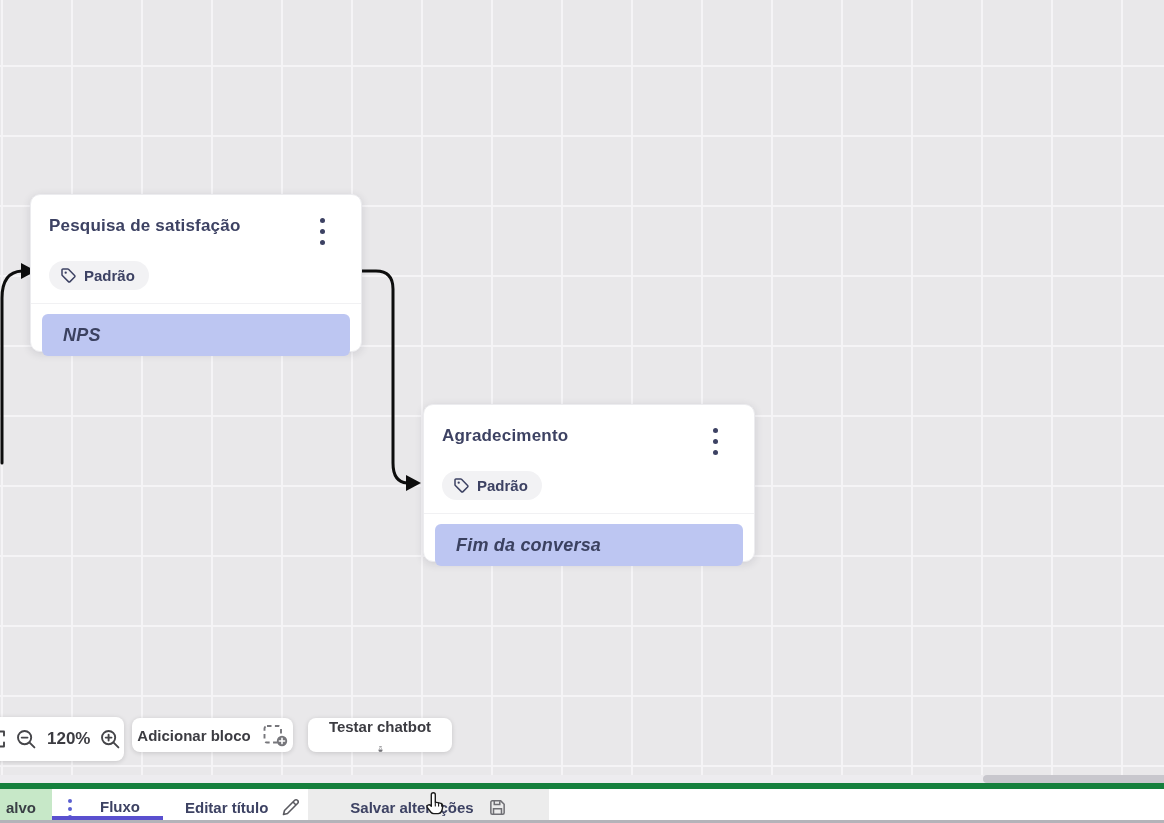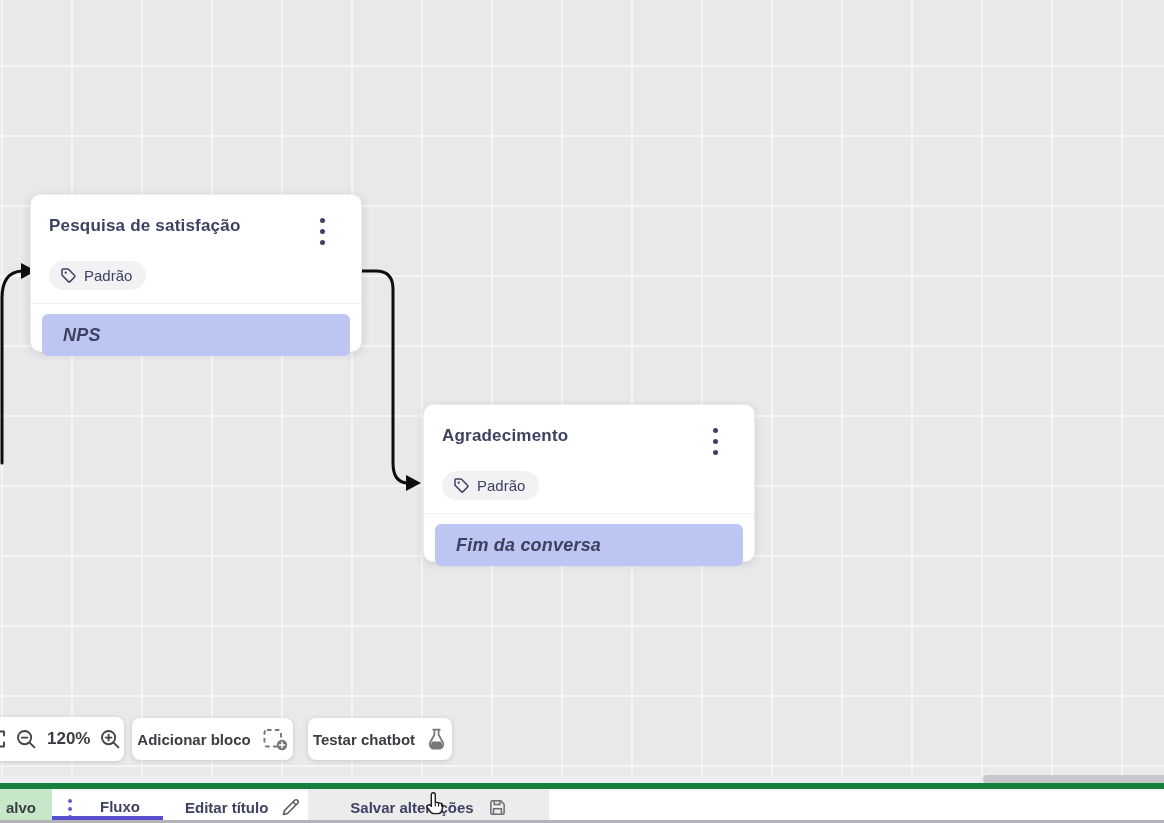--- a/index.html
+++ b/index.html
@@ -33,43 +33,43 @@
     display:flex; justify-content:space-between; align-items:flex-start;
     padding:21px 30px 0 18px;
   }
   .node-title { font-size:17px; font-weight:700; color:#3d4263; letter-spacing:.2px; }
   .kebab { display:flex; flex-direction:column; gap:6px; padding:2px 6px; cursor:pointer; }
   .kebab i { width:5px; height:5px; border-radius:50%; background:#3d4263; display:block; }
   .tag-pill {
     display:inline-flex; align-items:center; gap:7px;
     margin:14px 0 0 18px; padding:6px 14px 6px 11px;
     background:#f2f2f4; border-radius:16px;
-    font-size:15px; font-weight:400; color:#3d4263;
+    font-size:15px; font-weight:700; color:#3d4263;
   }
   .node-sep { margin-top:13px; border-top:1px solid #f1f1f3; }
   .block {
     margin:10px 11px 0 11px; height:42px; border-radius:6px;
     background:#bdc6f2;
     display:flex; align-items:center; padding-left:21px;
     font-size:18px; font-weight:700; color:#3b4160; letter-spacing:.2px;
     cursor:pointer;
     font-style:italic;
   }
   
   .pill {
-    position:absolute; height:42px; background:#fff; border-radius:8px;
+    position:absolute; height:34px; background:#fff; border-radius:8px;
     box-shadow:0 1px 5px rgba(0,0,0,0.15);
     display:flex; align-items:center; z-index:3;
     font-size:15px; font-weight:700; color:#3c3c42;
   }
   .zoom-pill { left:-34px; top:717px; width:158px; height:44px; padding-left:22px; gap:9px; }
   .zoom-btn { display:flex; align-items:center; cursor:pointer; }
   .zoom-level { font-size:17px; font-weight:700; color:#3c3c42; }
   .add-pill  { left:132px; top:718px; width:161px; justify-content:center; gap:12px; cursor:pointer; }
-  .test-pill { left:308px; top:718px; width:144px; justify-content:center; gap:11px; cursor:pointer; }
+  .test-pill { left:308px; top:718px; width:144px; justify-content:center; gap:11px; cursor:pointer;flex-direction:column; }
   
   .hscroll-track { position:absolute; left:0; right:0; top:775px; height:8px; background:#edecef; z-index:4; }
   .hscroll-thumb { position:absolute; left:983px; width:185px; top:775px; height:8px; border-radius:4px; background:#c8c7cd; z-index:4; cursor:grab; }
   
   .bottombar {
     position:absolute; left:0; right:0; bottom:0; height:40px;
     background:#ffffff; border-top:6px solid #15803d; z-index:5;
   }
   .saved-badge {
     position:absolute; left:0; top:0; width:52px; height:36px;

